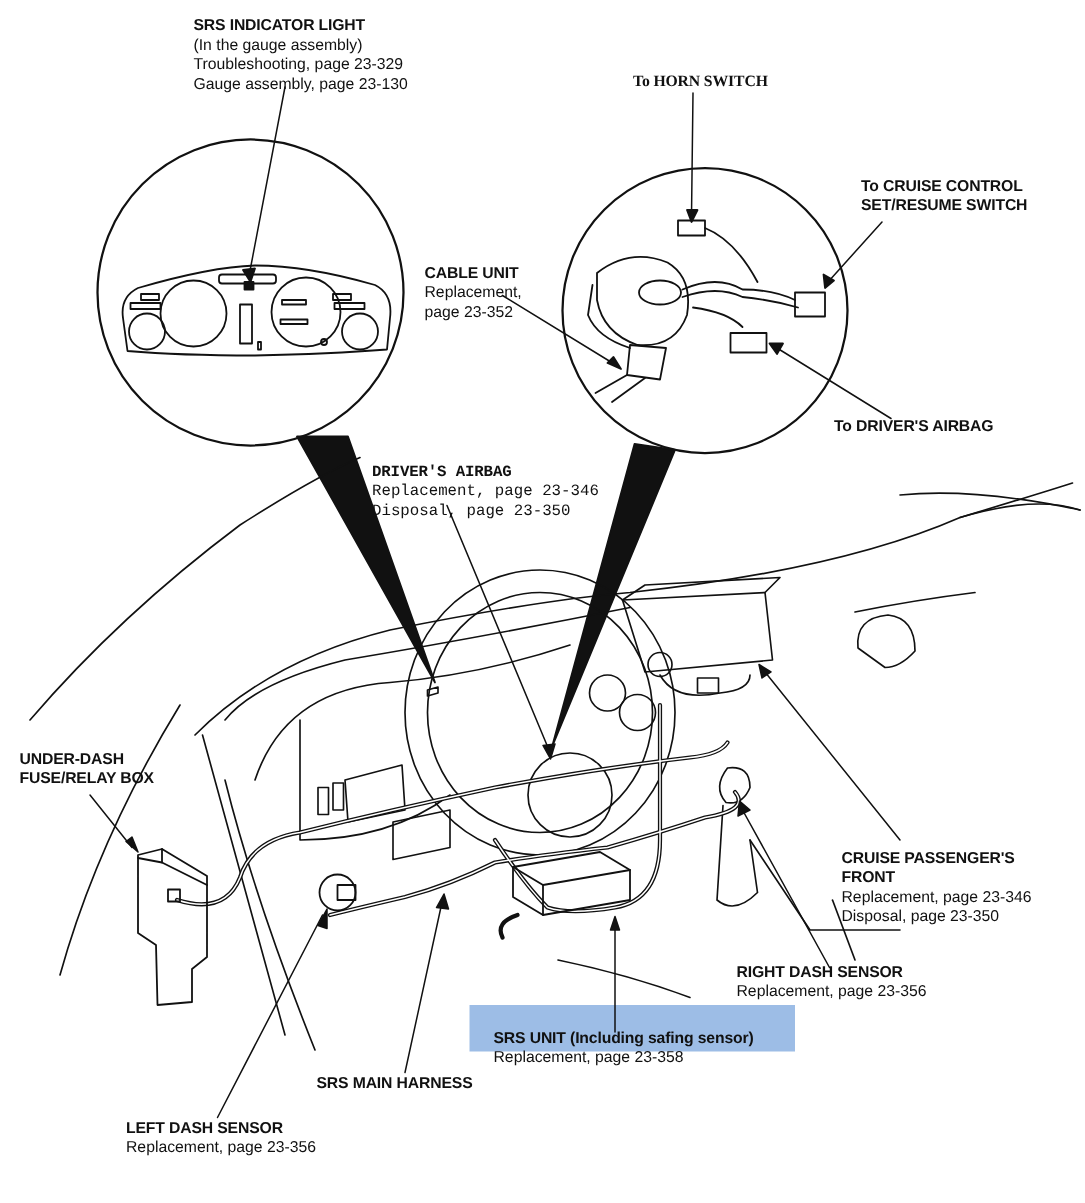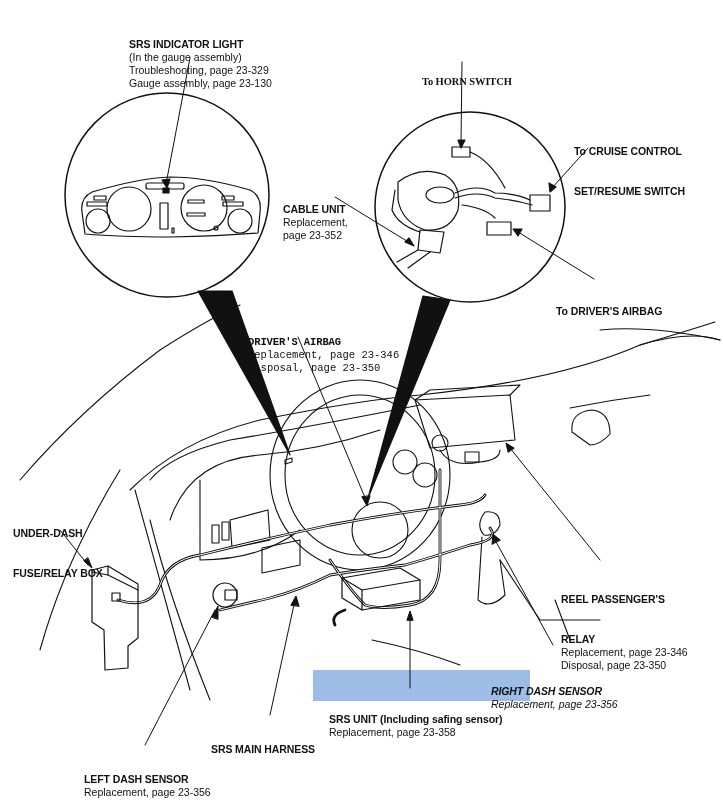--- a/index.html
+++ b/index.html
@@ -1,20 +1,20 @@
 <!DOCTYPE html>
 <html><head>
 <meta charset="utf-8">
 <style>
   html, body { margin: 0; padding: 0; background: #ffffff; }
   body { width: 723px; height: 802px; position: relative; overflow: hidden;
          font-family: "Liberation Sans", sans-serif; color: #111; }
   #drawing { position: absolute; left: 0; top: 0; width: 723px; height: 802px; }
   .lbl { position: absolute; font-size: 10.5px; line-height: 13px; white-space: nowrap; }
-  .lbl .t { font-weight: bold; display: block; letter-spacing: -0.1px; margin-top: 27px; }
+  .lbl .t { font-weight: bold; display: block; letter-spacing: -0.1px; }
   .lbl .s { display: block; }
   .hl { position: absolute; left: 313px; top: 670px; width: 217px; height: 31px; background: #9dbde6; }
 </style>
 </head>
 <body>
 
 <div class="hl" style="background: rgb(157, 189, 230);"></div>
 
 <svg id="drawing" viewBox="0 0 723 802" fill="none" stroke="#111" stroke-width="1.2" stroke-linecap="round" stroke-linejoin="round">
 
@@ -180,27 +180,27 @@
   <span class="s">Replacement, page 23-346</span>
   <span class="s">Disposal, page 23-350</span>
 </div>
 
 <div class="lbl" style="left:13px; top:500px;">
   <span class="t">UNDER-DASH</span>
   <span class="t">FUSE/RELAY BOX</span>
 </div>
 
 <div class="lbl" style="left:561px; top:566px;">
-  <span class="t">REEL PASSENGER'S</span>
-  <span class="t">RELAY</span>
+  <span class="t">CRUISE PASSENGER'S</span>
+  <span class="t">FRONT</span>
   <span class="s">Replacement, page 23-346</span>
   <span class="s">Disposal, page 23-350</span>
 </div>
 
-<div class="lbl" style="left:491px; top:658px;font-style:italic;">
+<div class="lbl" style="left:491px; top:642px;">
   <span class="t">RIGHT DASH SENSOR</span>
   <span class="s">Replacement, page 23-356</span>
 </div>
 
 <div class="lbl" style="left:329px; top:686px;">
   <span class="t">SRS UNIT (Including safing sensor)</span>
   <span class="s">Replacement, page 23-358</span>
 </div>
 
 <div class="lbl" style="left:211px; top:716px;">

